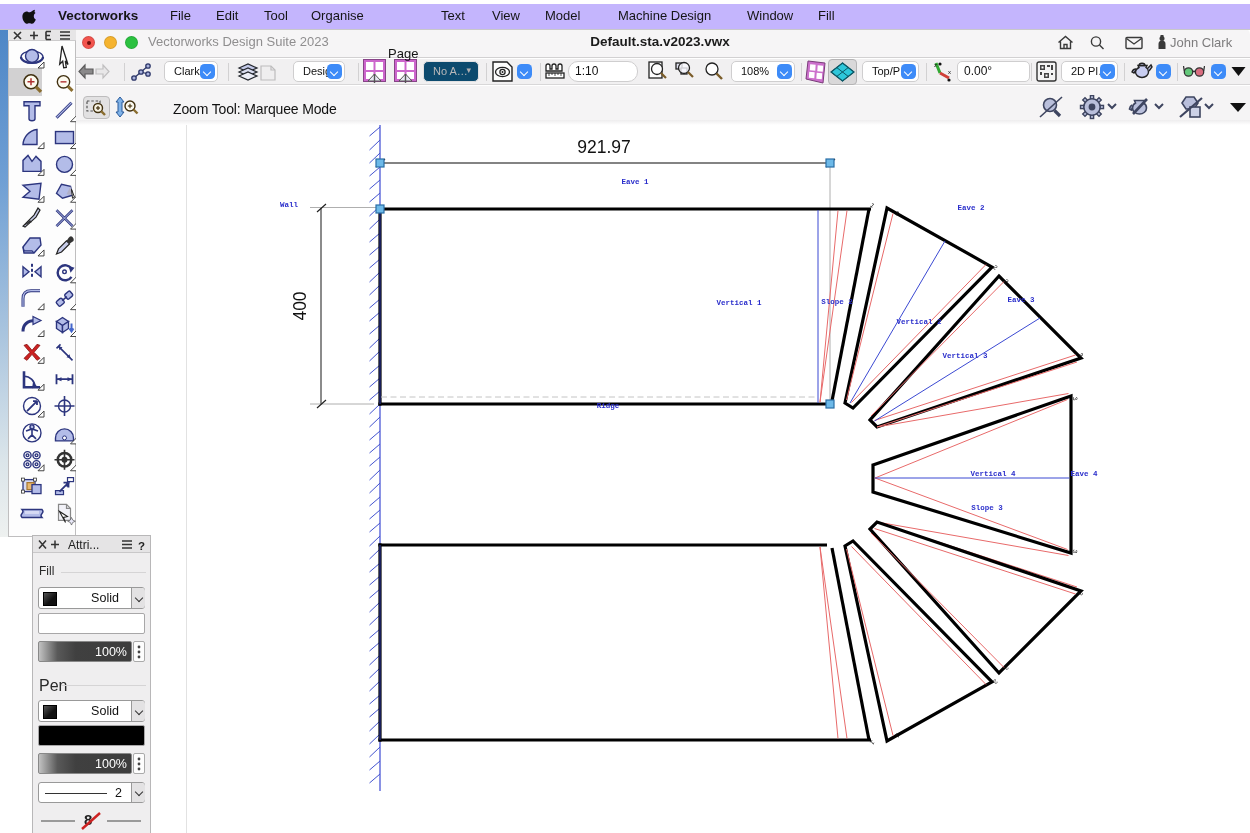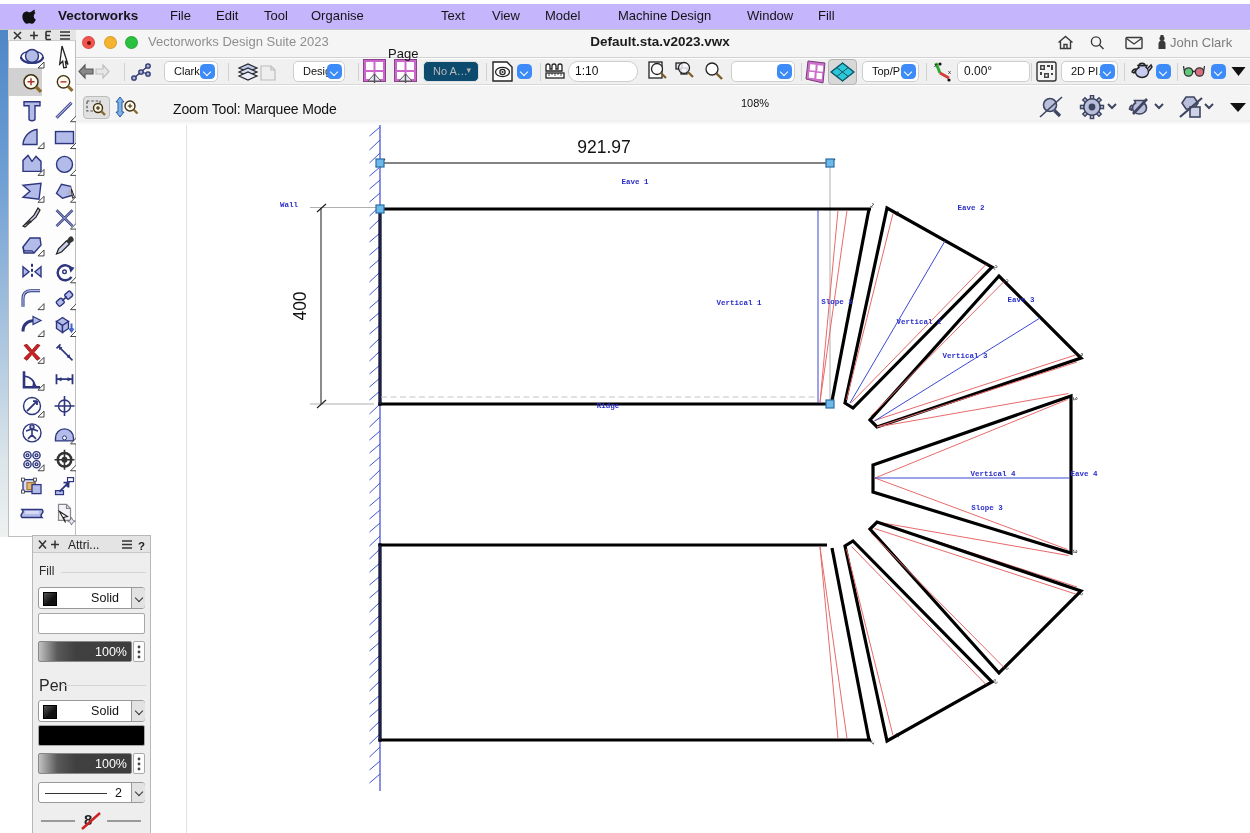--- a/index.html
+++ b/index.html
@@ -171,21 +171,21 @@
       <line x1="13" y1="13" x2="18" y2="18" stroke-width="2.2" stroke="#7a5c28"></line>
 <rect x="28" y="3" width="6" height="6" fill="#e0e0ee"></rect>
       <rect x="33" y="8" width="6" height="6" fill="#e0e0ee"></rect>
 <circle cx="36" cy="8" r="5.5" fill="rgba(250,250,255,0.8)"></circle>
       <line x1="40" y1="12" x2="45" y2="17" stroke-width="2.2" stroke="#7a5c28"></line>
 <circle cx="64" cy="9" r="6" fill="#fefefe"></circle>
       <line x1="68.5" y1="13.5" x2="74" y2="19" stroke-width="2.4" stroke="#7a5c28"></line>
 </g>
   </svg>
 <div class="dd" style="left:731px;width:64px;">
-    <span class="lbl" style="left:9px;margin-top:32px;">108%</span>
+    <span class="lbl" style="left:9px;">108%</span>
   </div>
 <div class="bluebtn" style="left:777px;top:64px;"></div>
 <div class="sep" style="left:801px;"></div>
 <svg class="abs" style="left:805px;top:59px;z-index:12" width="23" height="26" viewBox="0 0 23 26">
 <path d="M3 2 L20 4 L18 24 L1 20 Z" fill="#cc70cc" stroke="#7a3c7a"></path>
 <rect x="5" y="5.5" width="5.5" height="6" fill="#fff" transform="rotate(4 8 8)"></rect>
 <rect x="12.5" y="6.5" width="5.5" height="6" fill="#fff" transform="rotate(4 15 9)"></rect>
 <rect x="4" y="13" width="5.5" height="6" fill="#fff" transform="rotate(4 7 16)"></rect>
 <rect x="11.5" y="14" width="5.5" height="6" fill="#fff" transform="rotate(4 14 17)"></rect>
 </svg>

